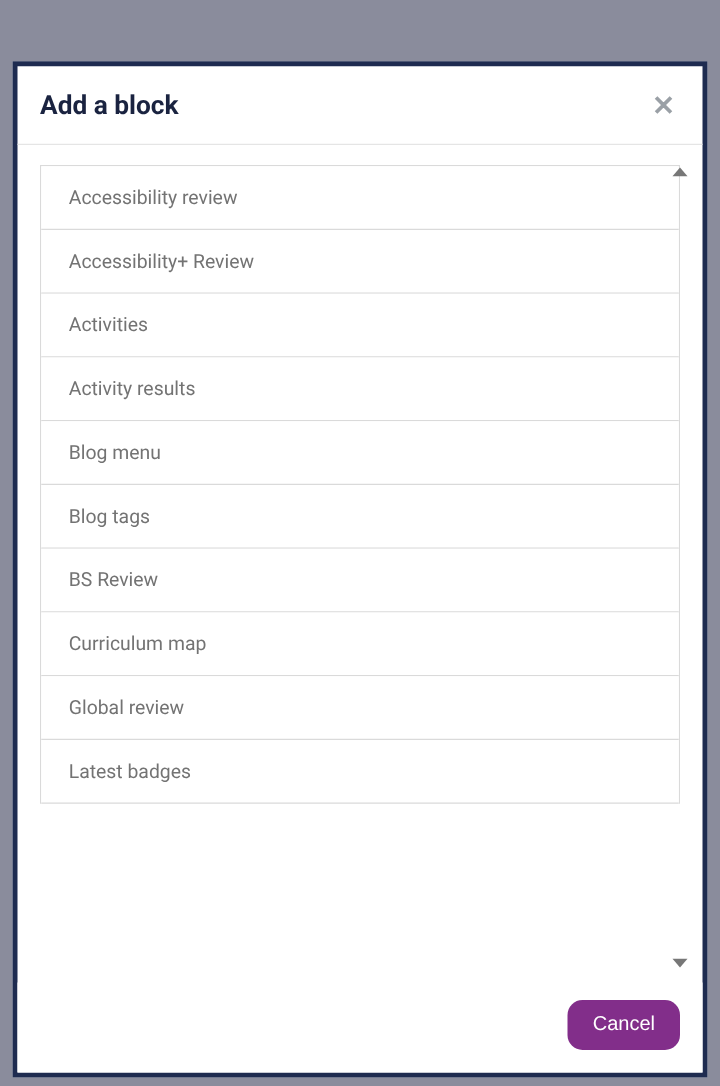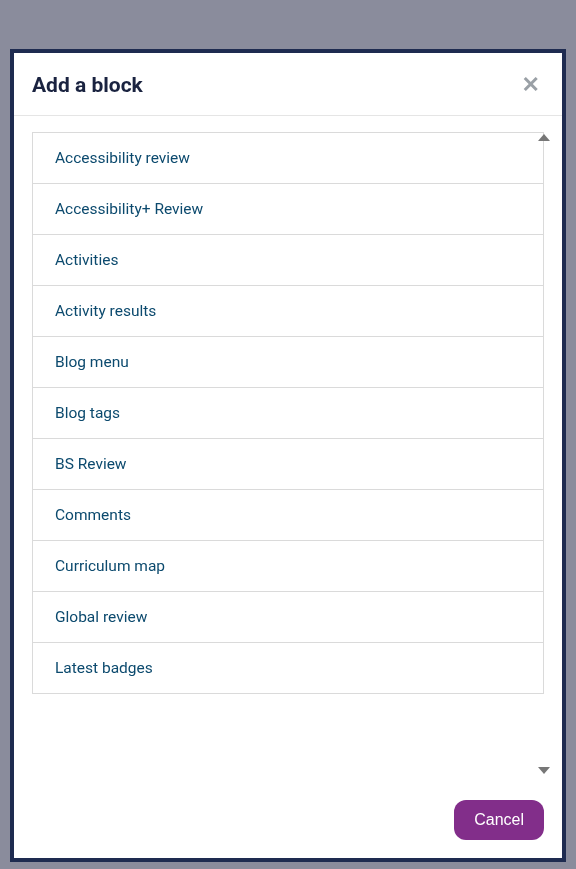--- a/index.html
+++ b/index.html
@@ -64,21 +64,21 @@
     }
     .block-list {
       list-style: none;
       border: 1px solid #dadada;
       border-bottom: none;
     }
     .block-item {
       border-bottom: 1px solid #dadada;
       padding: 16px 22px;
       font-size: 15.5px;
-      color: #0c4a6e;
+      color: #737373;
       cursor: pointer;
       background: #fff;
     }
     
     .list-container::-webkit-scrollbar {
       width: 16px;
     }
     .list-container::-webkit-scrollbar-track {
       background: transparent;
     }
@@ -134,21 +134,20 @@
   <div class="modal-body">
     <div class="list-container">
       <ul class="block-list" id="block-list">
           <li class="block-item"><span>Accessibility review</span></li>
           <li class="block-item"><span>Accessibility+ Review</span></li>
           <li class="block-item"><span>Activities</span></li>
           <li class="block-item"><span>Activity results</span></li>
           <li class="block-item"><span>Blog menu</span></li>
           <li class="block-item"><span>Blog tags</span></li>
           <li class="block-item"><span>BS Review</span></li>
-          <li class="block-item"><span>Comments</span></li>
           <li class="block-item"><span>Curriculum map</span></li>
           <li class="block-item"><span>Global review</span></li>
           <li class="block-item"><span>Latest badges</span></li>
         </ul>
     </div>
     <div class="scroll-arrow-up"></div>
     <div class="scroll-arrow-down"></div>
   </div>
 
   <div class="modal-footer">

